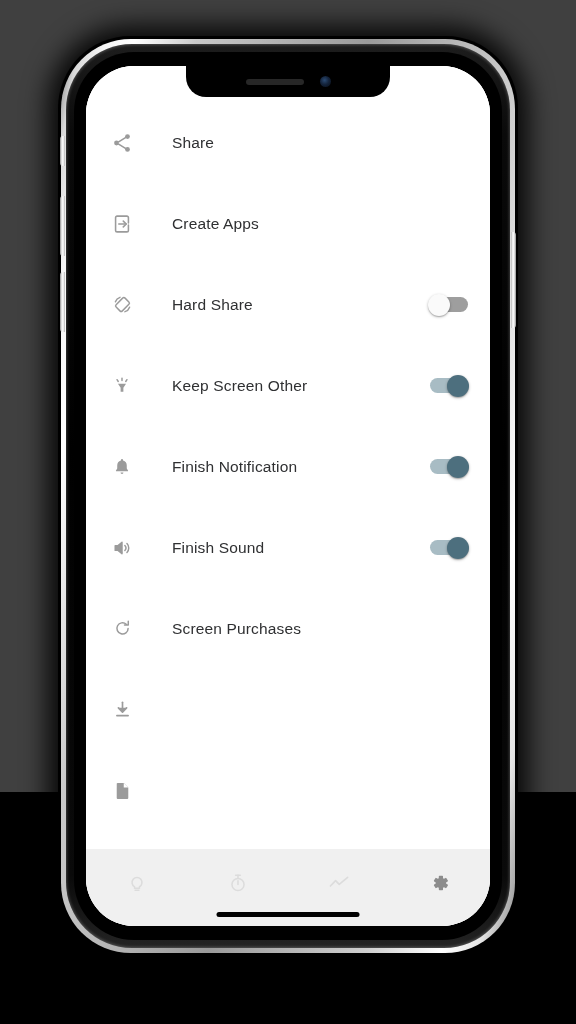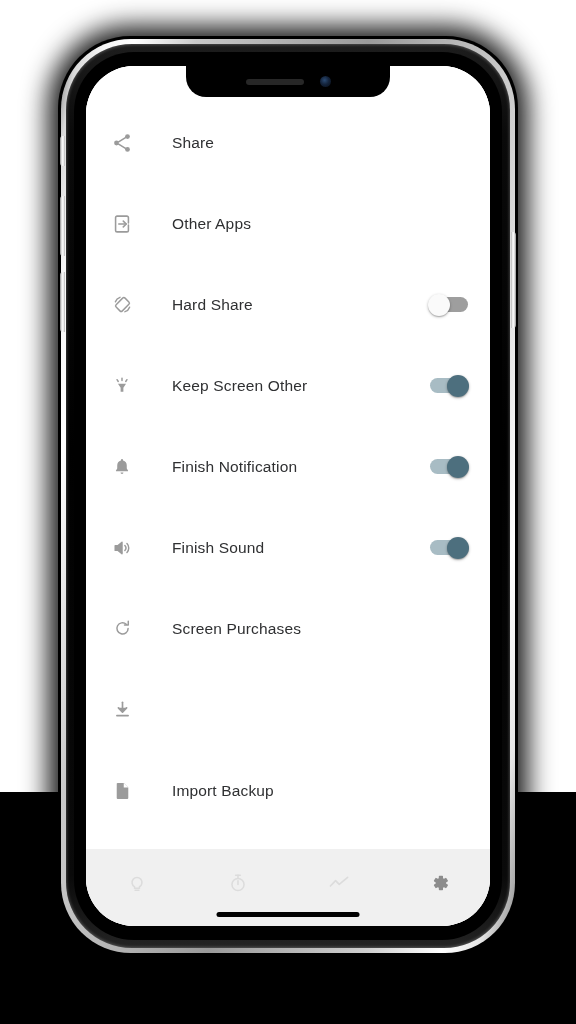--- a/index.html
+++ b/index.html
@@ -9,21 +9,21 @@
     width: 576px;
     height: 1024px;
     overflow: hidden;
     font-family: "Liberation Sans", sans-serif;
   }
 
   #stage {
     position: relative;
     width: 576px;
     height: 792px;
-    background: #ffffff;
+    background: #404040;
   }
 
   
   .phone-shadow {
     position: absolute;
     left: 58px;
     top: 36px;
     width: 460px;
     height: 920px;
     border-radius: 72px;
@@ -280,21 +280,21 @@
         </div>
 
         <div class="row">
           <span class="row-icon">
             <svg width="22" height="22" viewBox="0 0 24 24" fill="none" stroke="currentColor" stroke-width="1.7" stroke-linecap="round" stroke-linejoin="round">
               <path d="M19 11V5a1.6 1.6 0 0 0-1.6-1.6H6.6A1.6 1.6 0 0 0 5 5v14a1.6 1.6 0 0 0 1.6 1.6h10.8A1.6 1.6 0 0 0 19 19v-6"></path>
               <line x1="8.5" y1="12" x2="16.5" y2="12"></line>
               <polyline points="13.4,8.9 16.6,12 13.4,15.1"></polyline>
             </svg>
           </span>
-          <span class="row-label">Other Apps</span>
+          <span class="row-label">Create Apps</span>
         </div>
 
         <div class="row">
           <span class="row-icon">
             <svg width="23" height="23" viewBox="0 0 24 24" fill="none" stroke="currentColor" stroke-width="1.5" stroke-linecap="round" stroke-linejoin="round">
               <rect x="7.4" y="5.4" width="9.2" height="13.2" rx="1.8" transform="rotate(45 12 12)"></rect>
               <path d="M4.6 9.2A7.6 7.6 0 0 1 9.4 4.5"></path>
               <path d="M19.4 14.8a7.6 7.6 0 0 1-4.8 4.7"></path>
             </svg>
           </span>
@@ -370,21 +370,20 @@
           </span>
         </div>
 
         <div class="row">
           <span class="row-icon">
             <svg width="21" height="21" viewBox="0 0 24 24" fill="currentColor">
               <path d="M6.4 3.4h7.0l5.2 5.2v12a1.0 1.0 0 0 1-1.0 1.0H6.4a1.0 1.0 0 0 1-1.0-1.0V4.4a1.0 1.0 0 0 1 1.0-1.0z"></path>
               <path d="M13.4 3.4l5.2 5.2h-5.2z" fill="#ffffff"></path>
             </svg>
           </span>
-          <span class="row-label">Import Backup</span>
         </div>
 
       </div>
 
       <div class="tabbar">
 
         <div class="tab inactive">
           <span>
             <svg width="22" height="22" viewBox="0 0 24 24" fill="none" stroke="currentColor" stroke-width="1.7" stroke-linecap="round" stroke-linejoin="round">
               <path d="M9.3 16.1a5.4 5.4 0 1 1 5.4 0v1.6H9.3z"></path>

